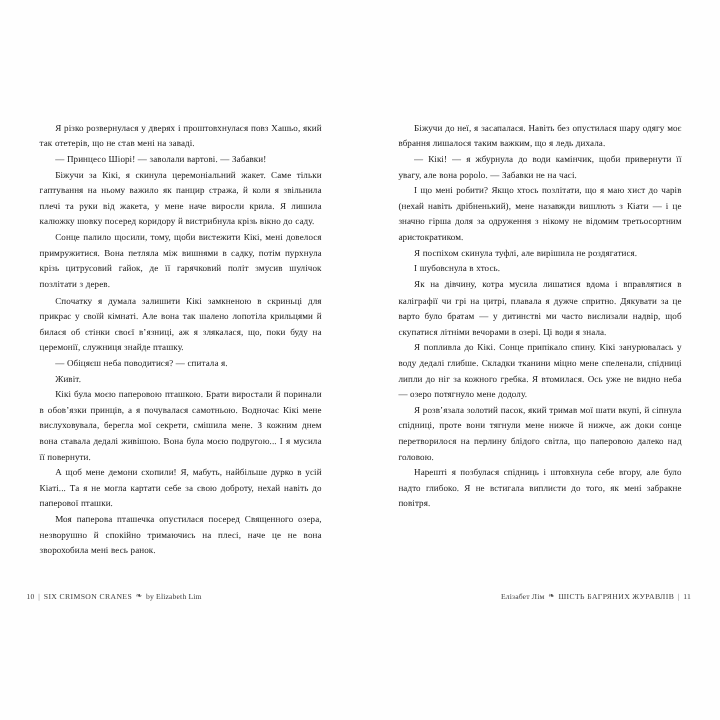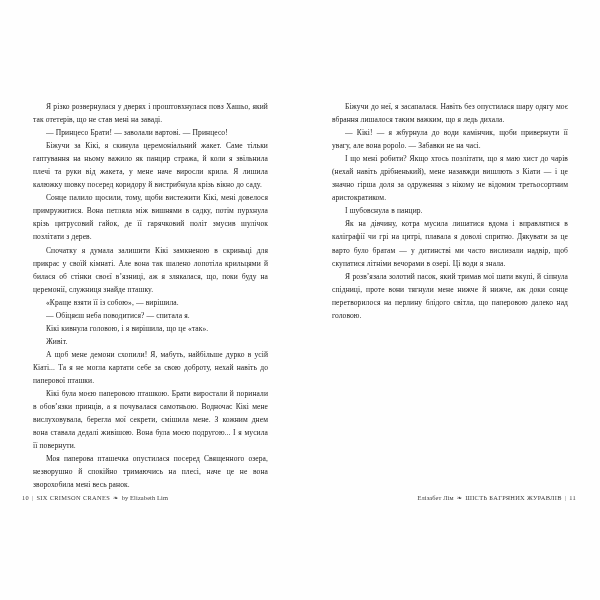--- a/index.html
+++ b/index.html
@@ -106,48 +106,49 @@
   }
 </style>
 </head>
 <body>
 
 <div class="spread">
 
   <div class="page page-left">
     <div class="textblock">
       <p>Я різко розвернулася у дверях і проштовхнулася повз Ха­шьо, який так отетерів, що не став мені на заваді.</p>
-      <p>— Принцесо Брати! — заволали вартові. — Принцесо!</p>
+      <p>— Принцесо Шіорі! — заволали вартові. — Забавки!</p>
       <p>Біжучи за Кікі, я скинула церемоніальний жакет. Саме тільки гаптування на ньому важило як панцир стража, й коли я звільнила плечі та руки від жакета, у мене наче виросли крила. Я лишила калюжку шовку посеред коридору й вистриб­нула крізь вікно до саду.</p>
       <p>Сонце палило щосили, тому, щоби вистежити Кікі, мені довелося примружитися. Вона петляла між вишнями в сад­ку, потім пурхнула крізь цитрусовий гайок, де її гарячковий політ змусив шулічок позлітати з дерев.</p>
       <p>Спочатку я думала залишити Кікі замкненою в скриньці для прикрас у своїй кімнаті. Але вона так шалено лопотіла крильцями й билася об стінки своєї в’язниці, аж я злякалася, що, поки буду на церемонії, служниця знайде пташку.</p>
-      <p>«Краще взяти її із собою», — вирішила.</p>
       <p>— Обіцяєш неба поводитися? — спитала я.</p>
-      <p>Кікі кивнула головою, і я вирішила, що це «так».</p>
       <p>Живіт.</p>
+      <p>Кікі була моєю паперовою пташкою. Брати виростали й поринали в обов’язки принців, а я почувалася самотньою. Водночас Кікі мене вислуховувала, берегла мої секрети, сміши­ла мене. З кожним днем вона ставала дедалі живішою. Вона була моєю подругою... І я мусила її повернути.</p>
       <p>А щоб мене демони схопили! Я, мабуть, найбільше дурко в усій Кіаті... Та я не могла картати себе за свою доброту, не­хай навіть до паперової пташки.</p>
-      <p>Кікі була моєю паперовою пташкою. Брати виростали й поринали в обов’язки принців, а я почувалася самотньою. Водночас Кікі мене вислуховувала, берегла мої секрети, сміши­ла мене. З кожним днем вона ставала дедалі живішою. Вона була моєю подругою... І я мусила її повернути.</p>
       <p>Моя паперова пташечка опустилася посеред Священного озера, незворушно й спокійно тримаючись на плесі, наче це не вона зворохобила мені весь ранок.</p>
     </div>
 
     <div class="footer footer-left">
       <span class="pg">10</span><span class="sep">|</span><span class="title-small">SIX CRIMSON CRANES</span><span class="crane">❧</span><span class="byline">by Elizabeth Lim</span>
     </div>
   </div>
 
   <div class="gutter"></div>
 
   <div class="page page-right">
     <div class="textblock">
       <p>Біжучи до неї, я засапалася. Навіть без опустилася шару одя­гу моє вбрання лишалося таким важким, що я ледь дихала.</p>
       <p>— Кікі! — я жбурнула до води камінчик, щоби привернути її увагу, але вона popolo. — Забавки не на часі.</p>
       <p>І що мені робити? Якщо хтось позлітати, що я маю хист до чарів (нехай навіть дрібненький), мене назавжди вишлють з Кіати — і це значно гірша доля за одруження з нікому не відомим третьосортним аристократиком.</p>
-      <p>І шубовснула в панцир.</p>
-      <p>Як на дівчину, котра мусила лишатися вдома і вправляти­ся в каліграфії чи грі на цитрі, плавала я доволі спритно. Дякувати за це варто було братам — у дитинстві ми часто вислизали надвір, щоб скупатися літніми вечорами в озері. Ці води я знала.</p>
+      <p>Я поспіхом скинула туфлі, але вирішила не роздягатися.</p>
+      <p>І шубовснула в хтось.</p>
+      <p>Як на дівчину, котра мусила лишатися вдома і вправляти­ся в каліграфії чи грі на цитрі, плавала я дужче спритно. Дякувати за це варто було братам — у дитинстві ми часто вислизали надвір, щоб скупатися літніми вечорами в озері. Ці води я знала.</p>
+      <p>Я попливла до Кікі. Сонце припікало спину. Кікі занурю­валась у воду дедалі глибше. Складки тканини міцно мене спеленали, спідниці липли до ніг за кожного гребка. Я вто­милася. Ось уже не видно неба — озеро потягнуло мене додолу.</p>
       <p>Я розв’язала золотий пасок, який тримав мої шати вкупі, й сіпнула спідниці, проте вони тягнули мене нижче й нижче, аж доки сонце перетворилося на перлину блідого світла, що паперовою далеко над головою.</p>
+      <p>Нарешті я позбулася спідниць і штовхнула себе вгору, але було надто глибоко. Я не встигала виплисти до того, як мені забракне повітря.</p>
     </div>
 
     <div class="footer footer-right">
       <span class="byline">Елізабет Лім</span><span class="crane">❧</span><span class="title-small">ШІСТЬ БАГРЯНИХ ЖУРАВЛІВ</span><span class="sep">|</span><span class="pg">11</span>
     </div>
   </div>
 
 </div>
 
 </body></html>

